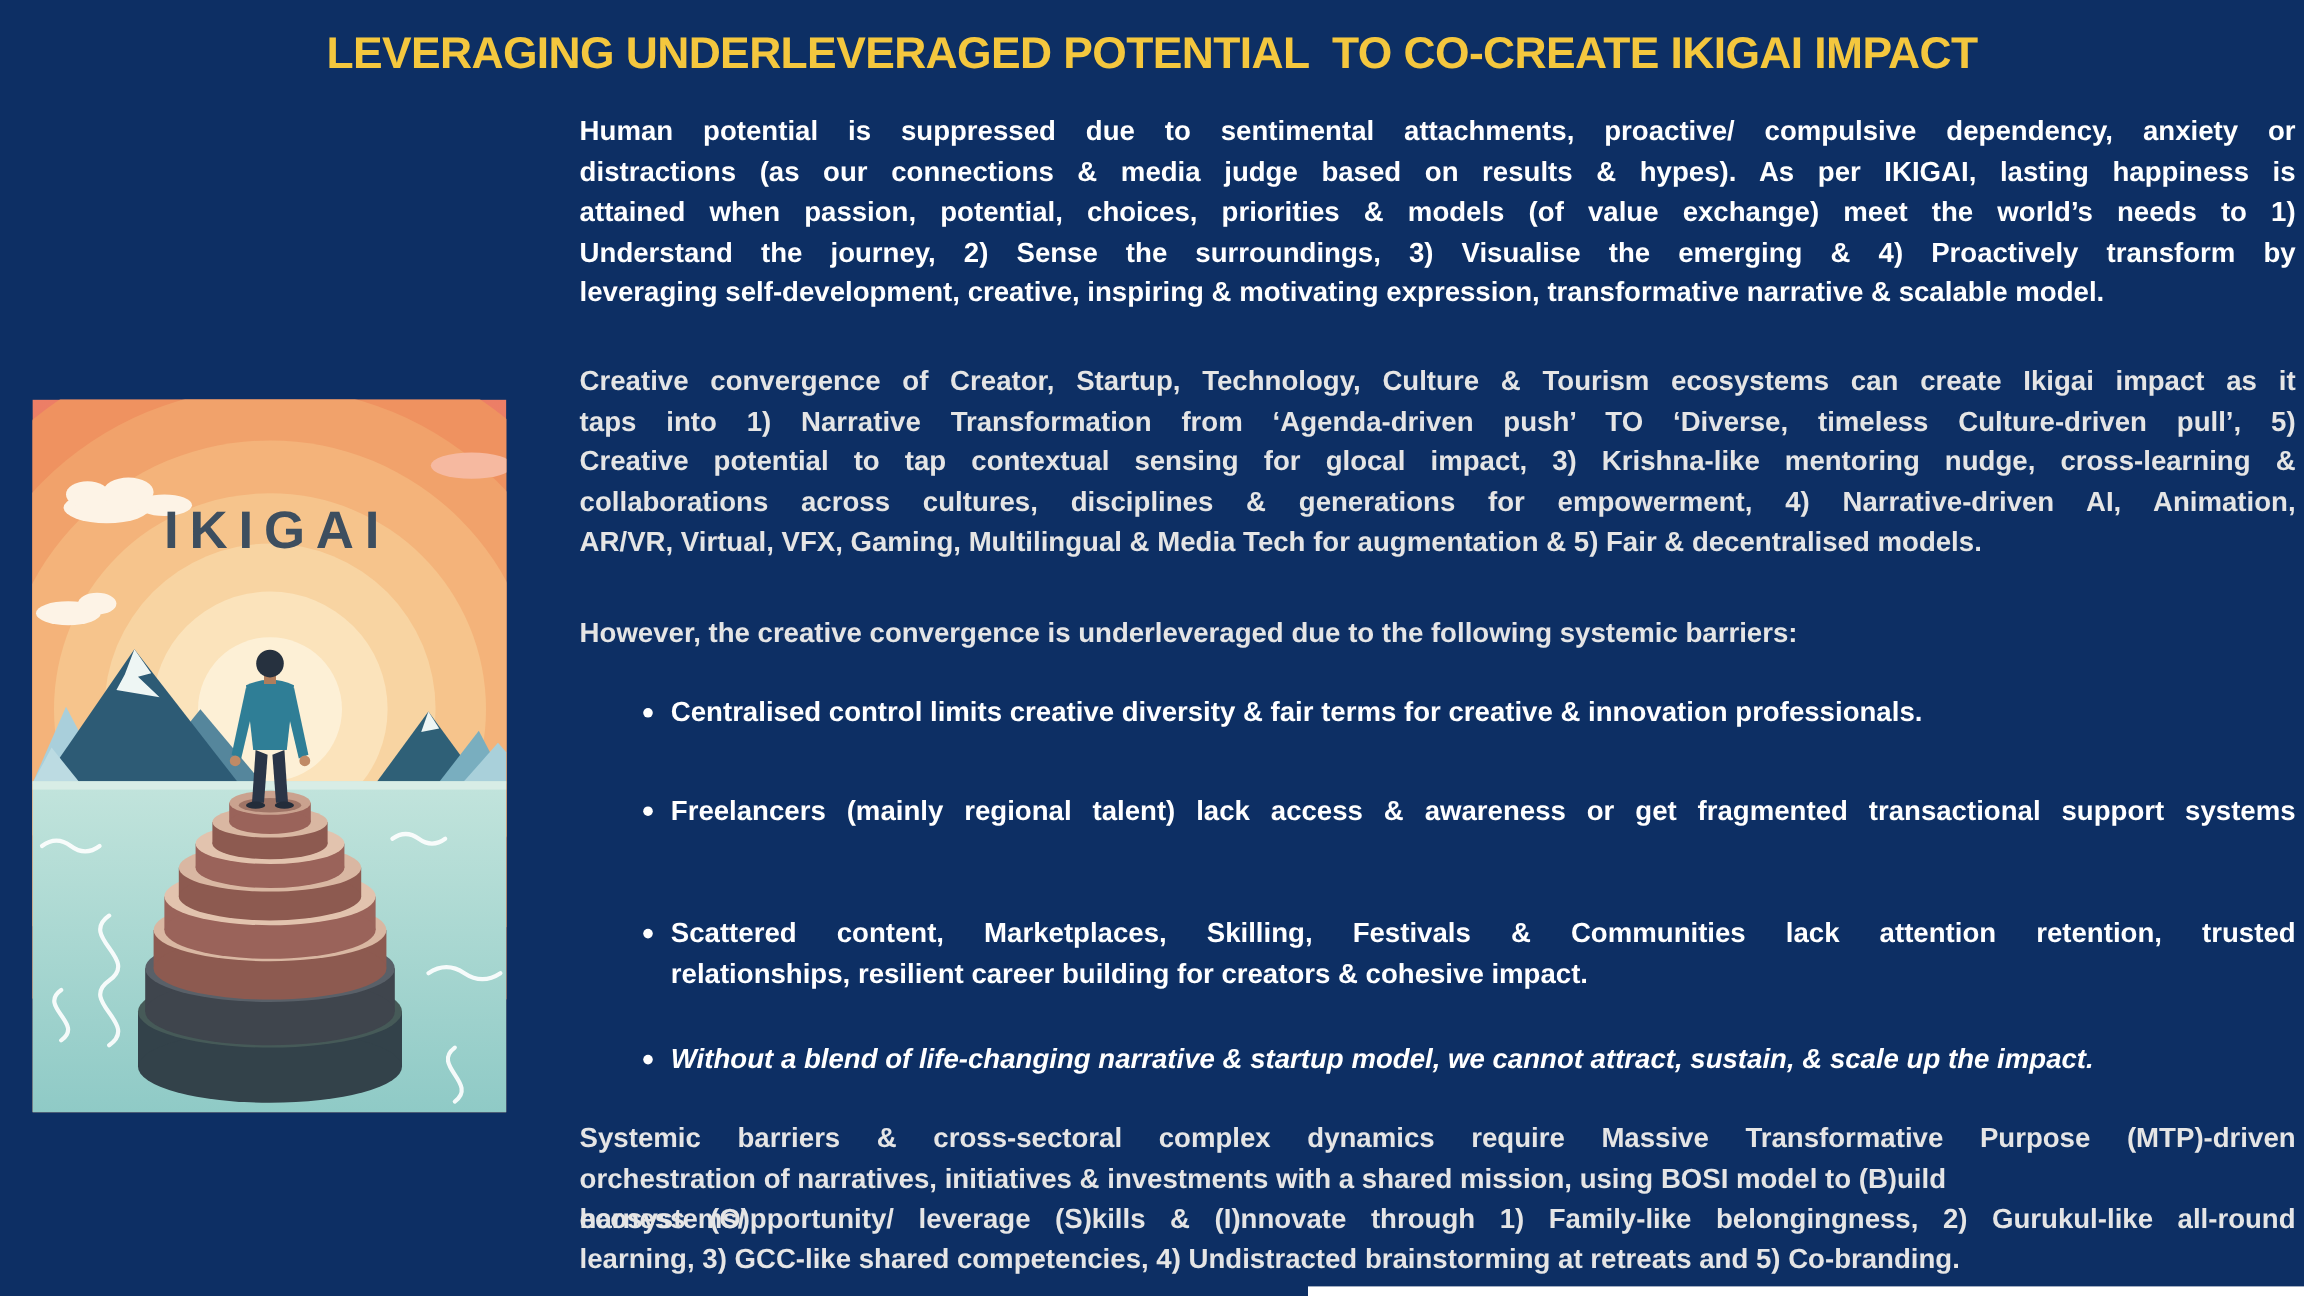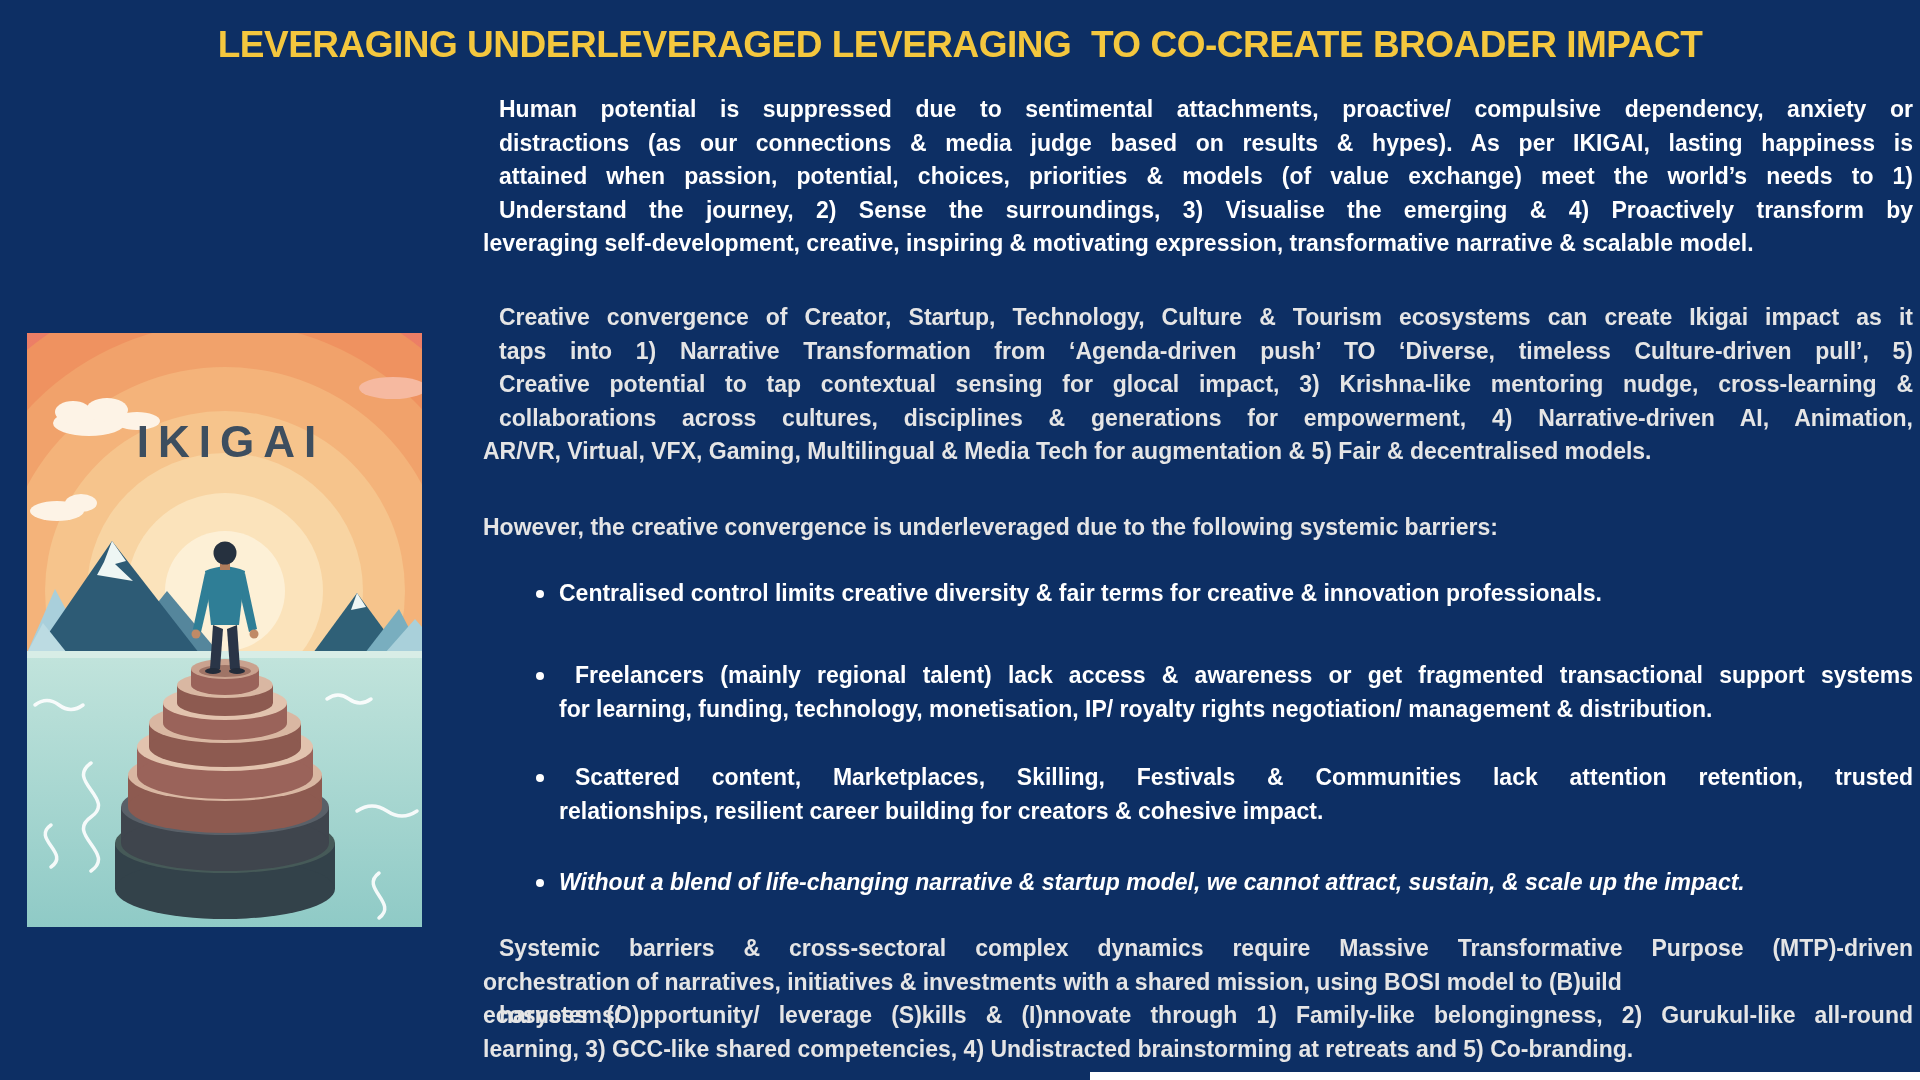--- a/index.html
+++ b/index.html
@@ -8,36 +8,36 @@
     background:#0d2f64;
     font-family:"Liberation Sans","DejaVu Sans",sans-serif;
   }
   .title{
     position:absolute;top:24px;left:0;width:100%;text-align:center;
     color:#f4c73e;font-size:37px;font-weight:bold;letter-spacing:-0.5px;
     white-space:pre;
   }
   .col{position:absolute;left:483px;width:1430px;}
   .line{height:33.5px;line-height:33.5px;white-space:nowrap;overflow:visible;}
-  .j{text-align:justify;text-align-last:justify;margin-left:16px;}
+  .j{text-align:justify;text-align-last:justify;}
   .white{color:#ffffff;font-weight:bold;font-size:23px;}
   .gold{color:#e5e5e5;font-weight:bold;font-size:23px;}
   .bullet{position:absolute;left:483px;width:1430px;display:flex;}
   .dot{width:8px;height:8px;border-radius:50%;background:#fff;margin:13px 15px 0 53px;flex:none;}
   .btext{flex:1;min-width:0;}
   .overlap{position:absolute;left:0;top:67px;}
   .art{position:absolute;left:27px;top:333px;width:407px;height:594px;}
   .strip{position:absolute;left:1090px;top:1072px;width:830px;height:8px;background:#ffffff;}
 </style>
 </head>
 <body>
 
 <div class="slide">
 
-  <div class="title">LEVERAGING UNDERLEVERAGED LEVERAGING  TO CO-CREATE BROADER IMPACT</div>
+  <div class="title">LEVERAGING UNDERLEVERAGED POTENTIAL  TO CO-CREATE IKIGAI IMPACT</div>
 
   <div class="art">
     <svg width="395" height="594" viewBox="0 0 395 594">
       <defs>
         <linearGradient id="sky" x1="0" y1="0" x2="0" y2="1">
           <stop offset="0" stop-color="#ec7e66"></stop>
           <stop offset="1" stop-color="#f0955f"></stop>
         </linearGradient>
         <linearGradient id="water" x1="0" y1="0" x2="0" y2="1">
           <stop offset="0" stop-color="#c2e4dc"></stop>
@@ -178,21 +178,20 @@
     <span class="dot"></span>
     <div class="btext">
       <div class="line">Centralised control limits creative diversity &amp; fair terms for creative &amp; innovation professionals.</div>
     </div>
   </div>
 
   <div class="bullet white" style="top:659px;">
     <span class="dot"></span>
     <div class="btext">
       <div class="line j">Freelancers (mainly regional talent) lack access &amp; awareness or get fragmented transactional support systems</div>
-      <div class="line">for learning, funding, technology, monetisation, IP/ royalty rights negotiation/ management &amp; distribution.</div>
     </div>
   </div>
 
   <div class="bullet white" style="top:761px;justify-content:space-between;">
     <span class="dot"></span>
     <div class="btext">
       <div class="line j">Scattered content, Marketplaces, Skilling, Festivals &amp; Communities lack attention retention, trusted</div>
       <div class="line">relationships, resilient career building for creators &amp; cohesive impact.</div>
     </div>
   </div>

